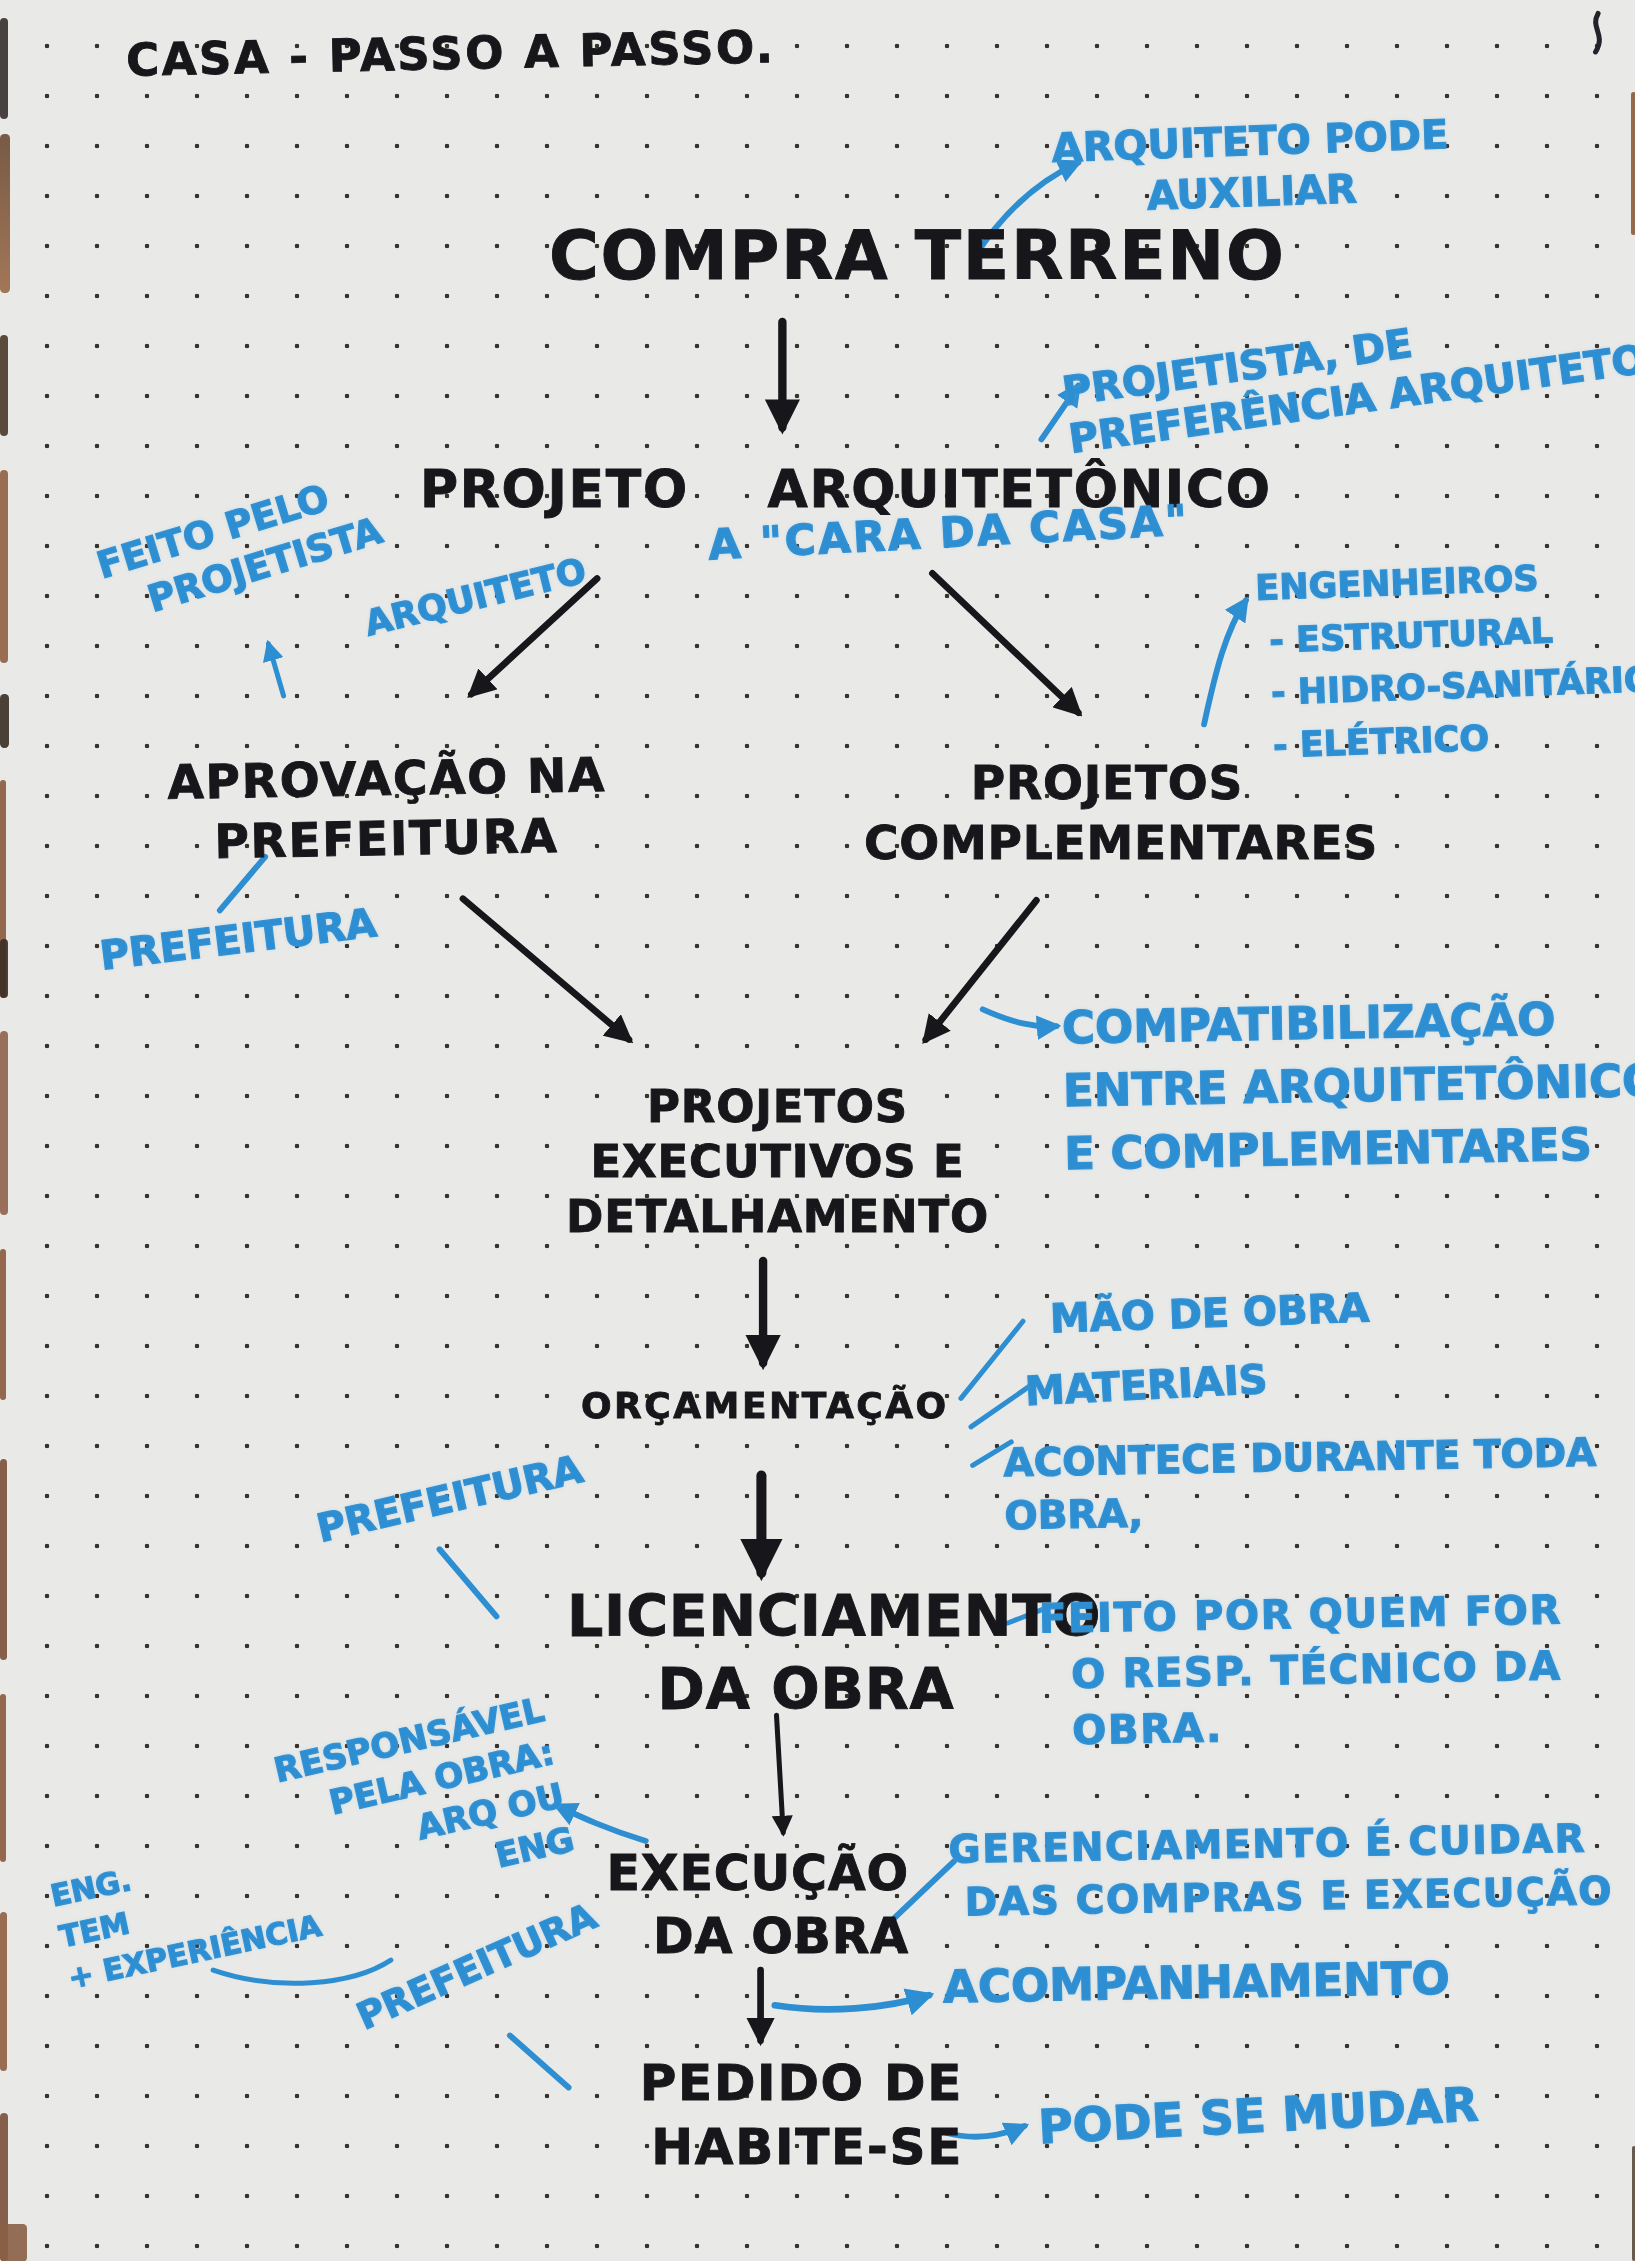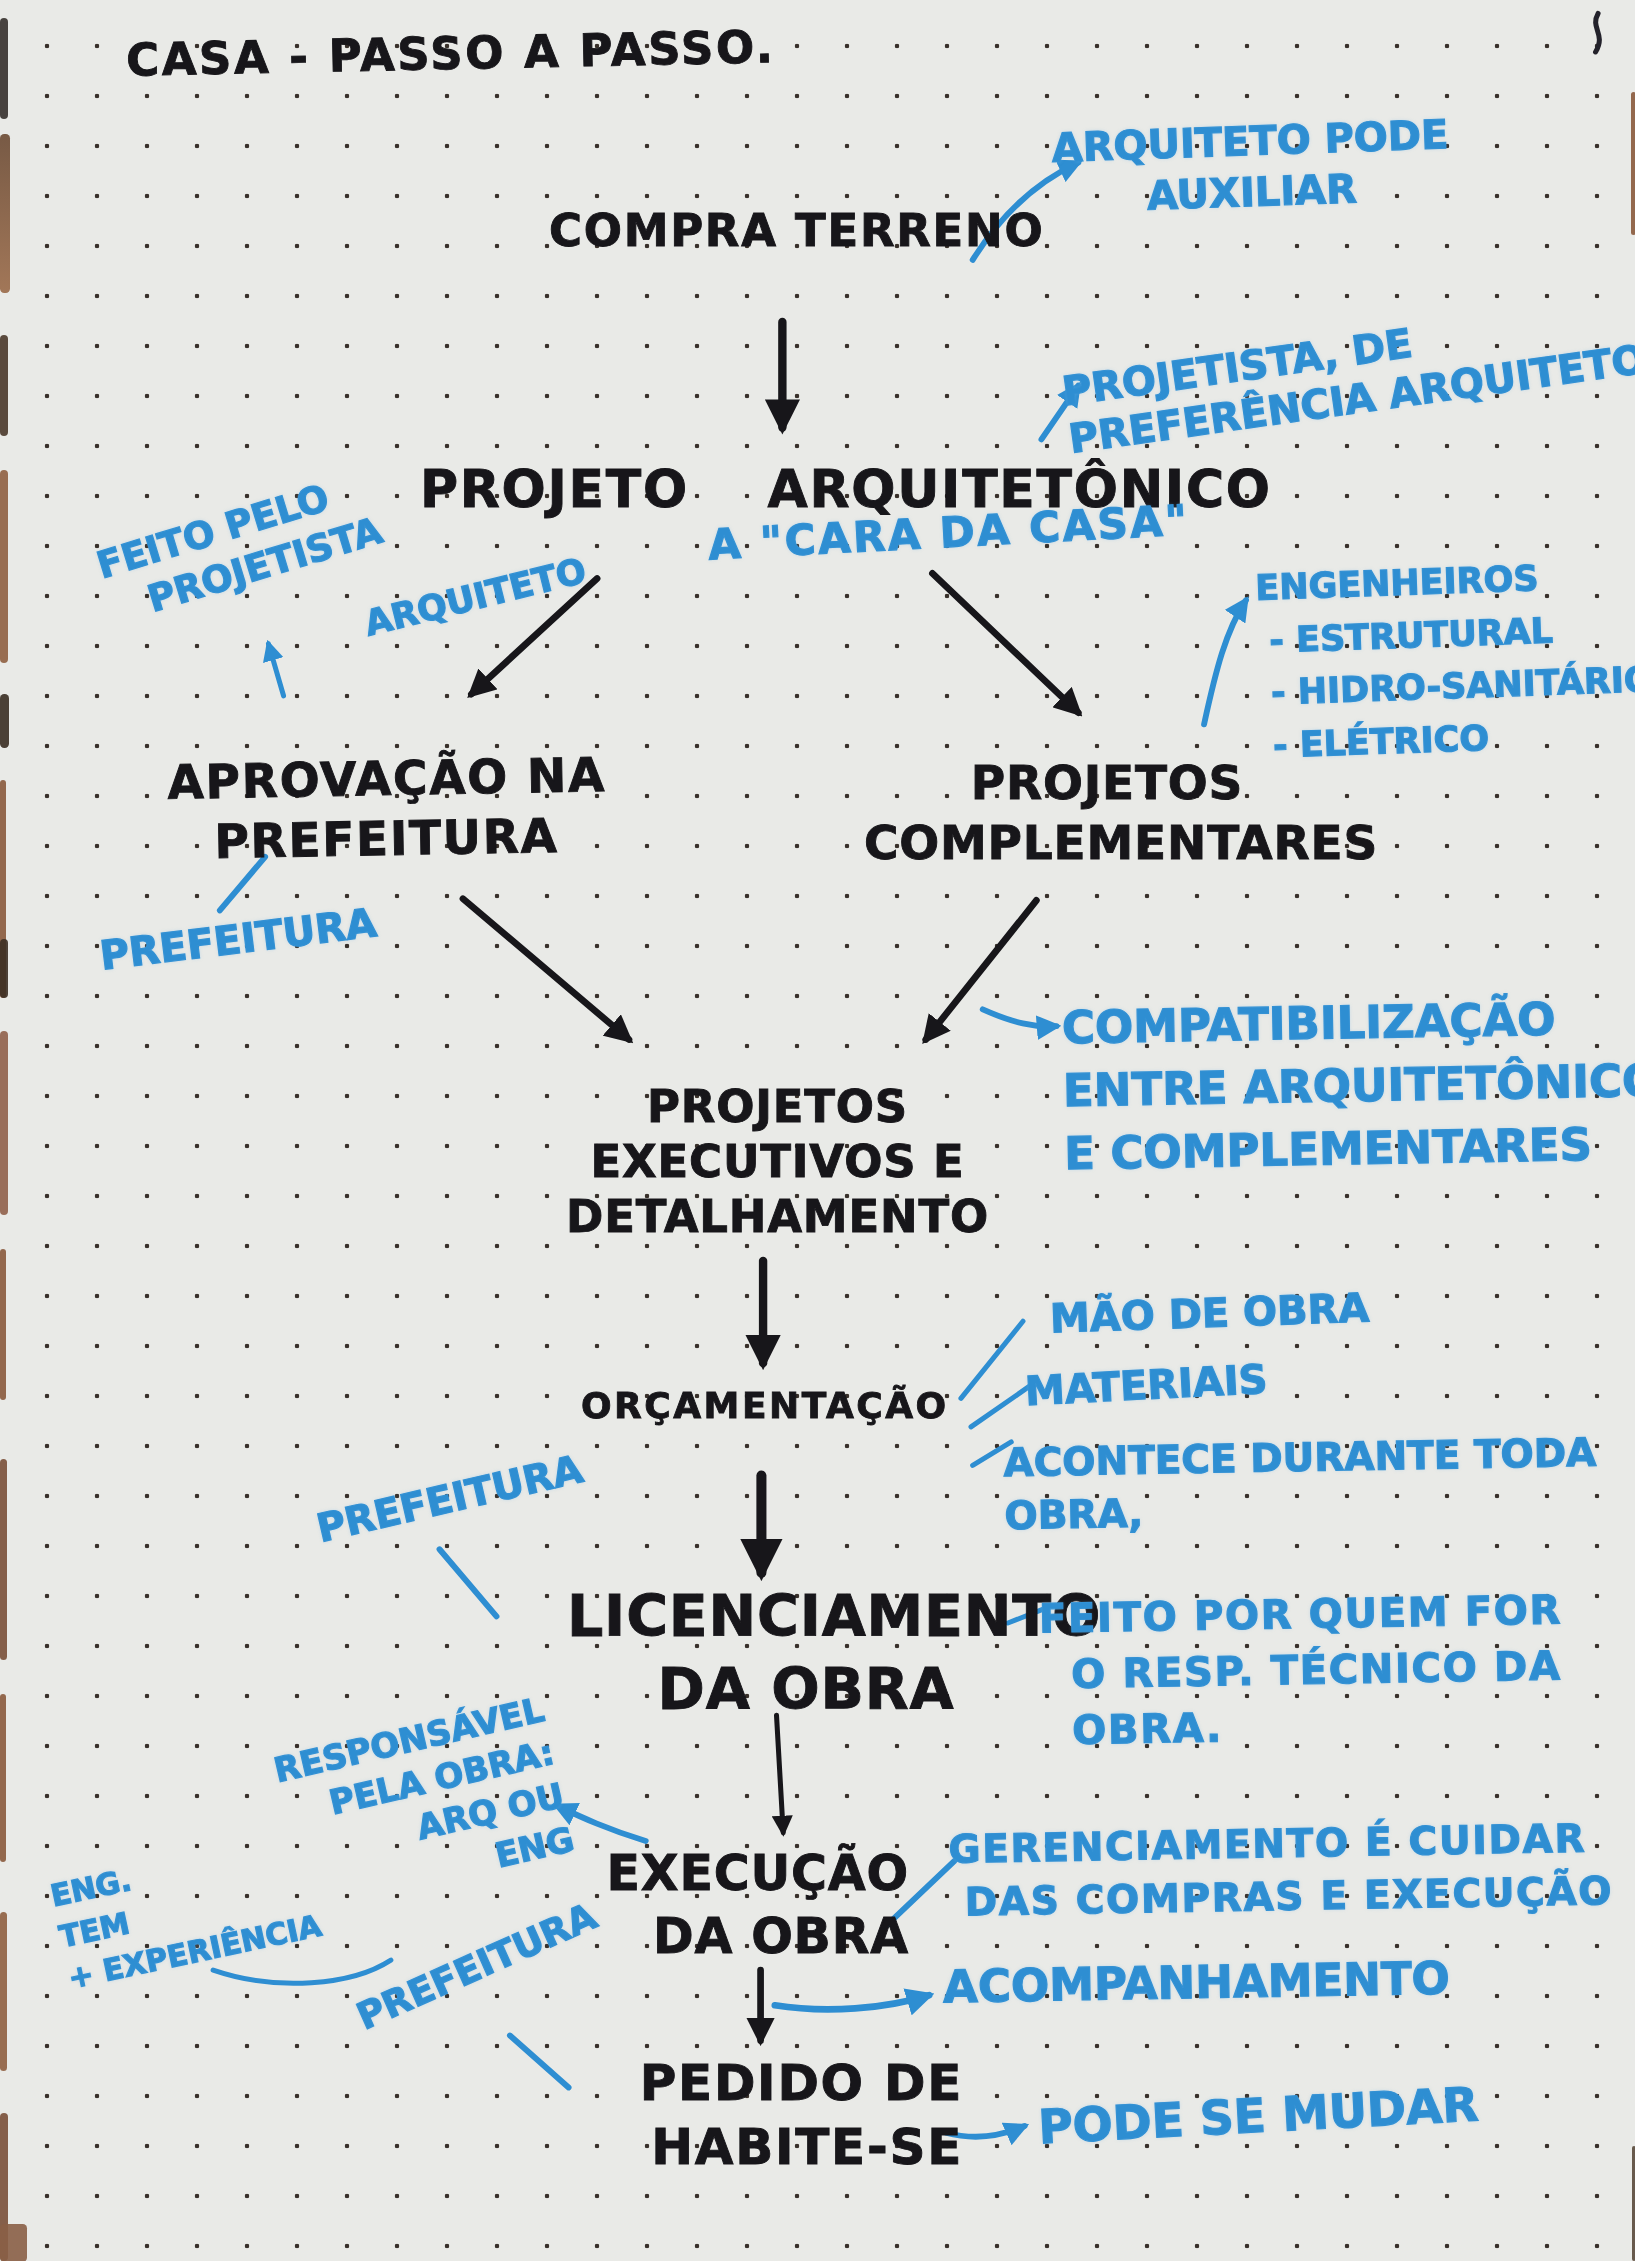--- a/index.html
+++ b/index.html
@@ -73,21 +73,21 @@
     <path d="M254,2350 C330,2376 420,2368 466,2338" stroke-width="6"></path>
     <path d="M1058,2296 L1138,2220" stroke-width="7"></path>
     <path d="M924,2392 C986,2402 1056,2396 1108,2380" stroke-width="8" marker-end="url(#mL)"></path>
     <path d="M608,2428 L678,2490" stroke-width="7"></path>
     <path d="M1128,2544 C1158,2552 1190,2550 1222,2536" stroke-width="7" marker-end="url(#mL)"></path>
   </g>
 </svg>
 
 <div class="txt n" style="left:126px;top:25px;font-size:45px;letter-spacing:2.5px;transform:rotate(-1.2deg)">CASA - PASSO A PASSO.</div>
 
-<div class="txt n" style="left:549px;top:202px;font-size:45px;letter-spacing:1.7px">COMPRA TERRENO</div>
+<div class="txt n" style="left:549px;top:212px;font-size:68px;letter-spacing:1.7px">COMPRA TERRENO</div>
 <div class="txt n" style="left:420px;top:456px;font-size:52px;letter-spacing:1.7px;word-spacing:59px">PROJETO ARQUITETÔNICO</div>
 <div class="txt b" style="left:708px;top:506px;font-size:42px;letter-spacing:2.5px;transform:rotate(-3deg)">A "CARA DA CASA"</div>
 <div class="txt n" style="left:168px;top:749px;width:436px;text-align:center;font-size:47px;letter-spacing:1.7px;transform:rotate(-1deg)">APROVAÇÃO NA
 PREFEITURA</div>
 <div class="txt n" style="left:864px;top:753px;width:486px;text-align:center;font-size:47px;letter-spacing:0.8px">PROJETOS
 COMPLEMENTARES</div>
 <div class="txt n" style="left:549px;top:1080px;width:457px;text-align:center;font-size:45px;letter-spacing:0.8px;line-height:1.22">PROJETOS
 EXECUTIVOS E
 DETALHAMENTO</div>
 <div class="txt n" style="left:581px;top:1383px;font-size:36px;letter-spacing:2.5px">ORÇAMENTAÇÃO</div>

